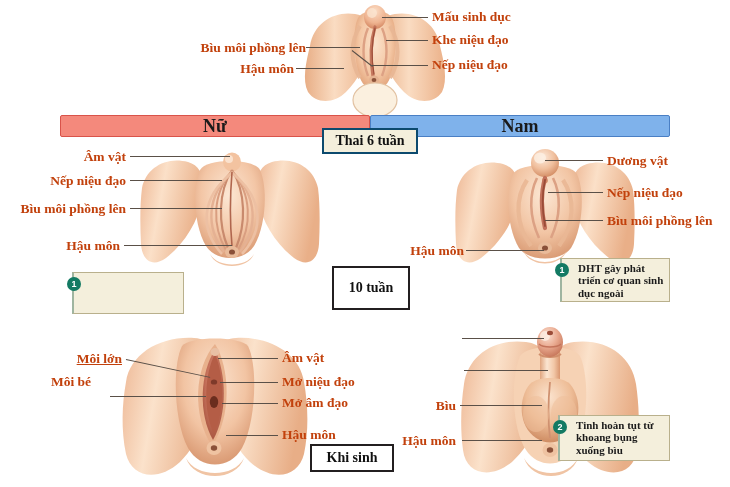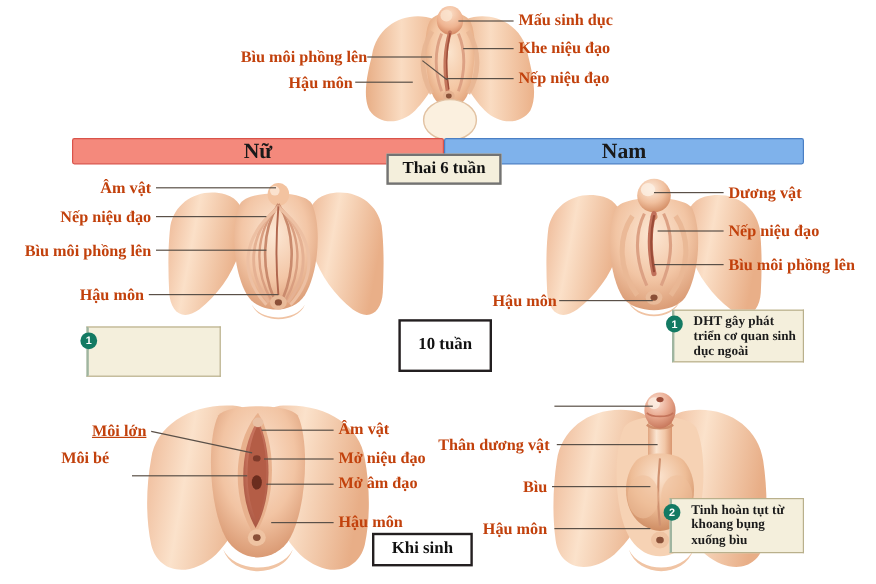--- a/index.html
+++ b/index.html
@@ -55,21 +55,21 @@
     font-weight: bold;
     font-size: 18px;
     color: #1a1a1a;
     border-radius: 2px;
   }
 
   .weekbox {
     position: absolute;
     box-sizing: border-box;
     background: #f4efdc;
-    border: 2px solid #737373;
+    border: 2px solid #0c4a6e;
     display: flex;
     align-items: center;
     justify-content: center;
     font-family: "Liberation Serif", "DejaVu Serif", serif;
     font-weight: bold;
     font-size: 14px;
     color: #111;
     z-index: 6;
   }
 
@@ -395,21 +395,20 @@
     <ellipse cx="90" cy="128" rx="7.5" ry="7" fill="#EFC3A2"></ellipse>
     <ellipse cx="90" cy="128" rx="3.2" ry="2.8" fill="#8A5038"></ellipse>
     <path d="M64,136 C74,156 108,156 118,136 C110,160 72,160 64,136 Z" fill="#F0C4A4"></path>
   </svg>
 
   <div class="leader" style="left:462px; top:338px; width:82px;"></div>
   <div class="leader" style="left:464px; top:370px; width:84px;"></div>
   <div class="leader" style="left:460px; top:405px; width:82px;"></div>
   <div class="leader" style="left:462px; top:440px; width:80px;"></div>
 
-  <div class="lbl r" style="left:336px; top:364px; width:122px;">Thân dương vật</div>
   <div class="lbl r" style="left:398px; top:399px; width:58px;">Bìu</div>
   <div class="lbl r" style="left:360px; top:434px; width:96px;">Hậu môn</div>
 
   <div class="note" style="left:558px; top:415px; width:112px; height:46px;">
     <span class="num">2</span>
     <span>Tinh hoàn tụt từ khoang bụng xuống bìu</span>
   </div>
 
   <div class="stagebox" style="left:310px; top:444px; width:84px; height:28px;">
     <span>Khi sinh</span>

